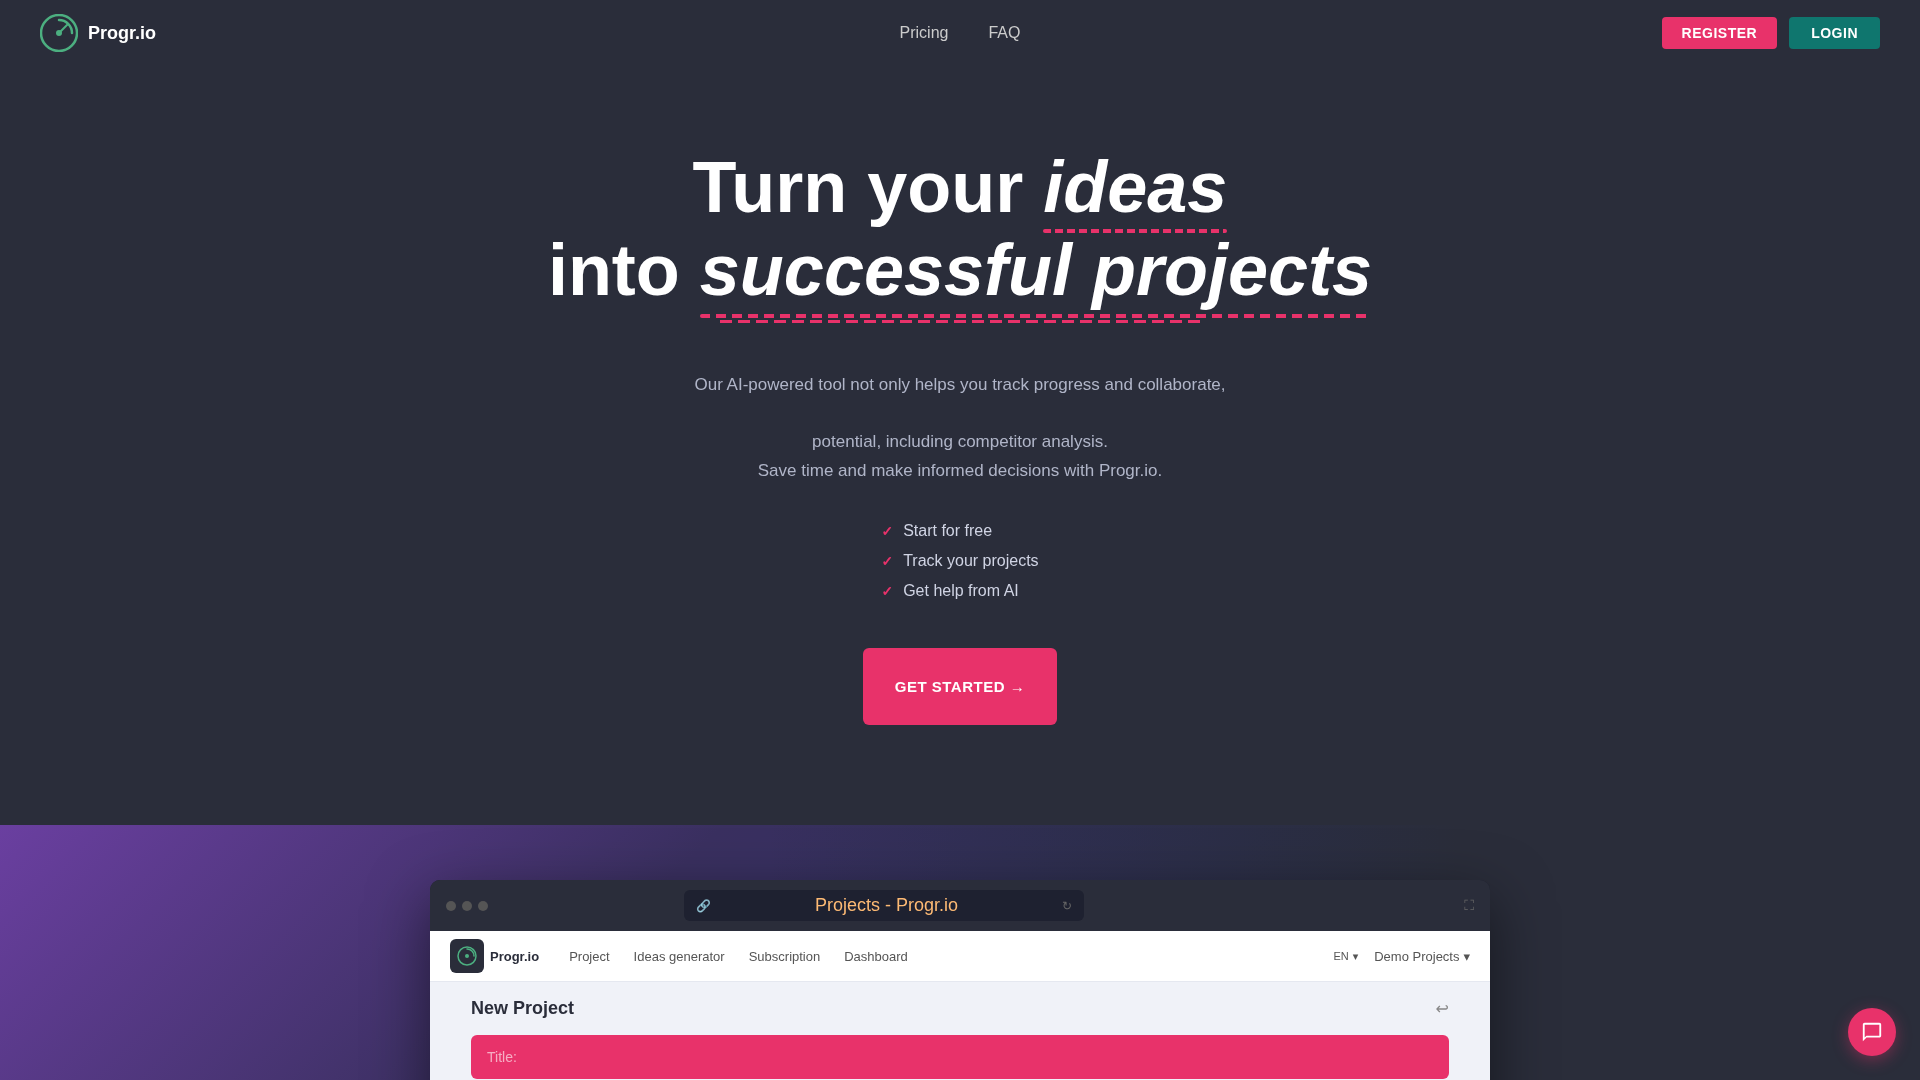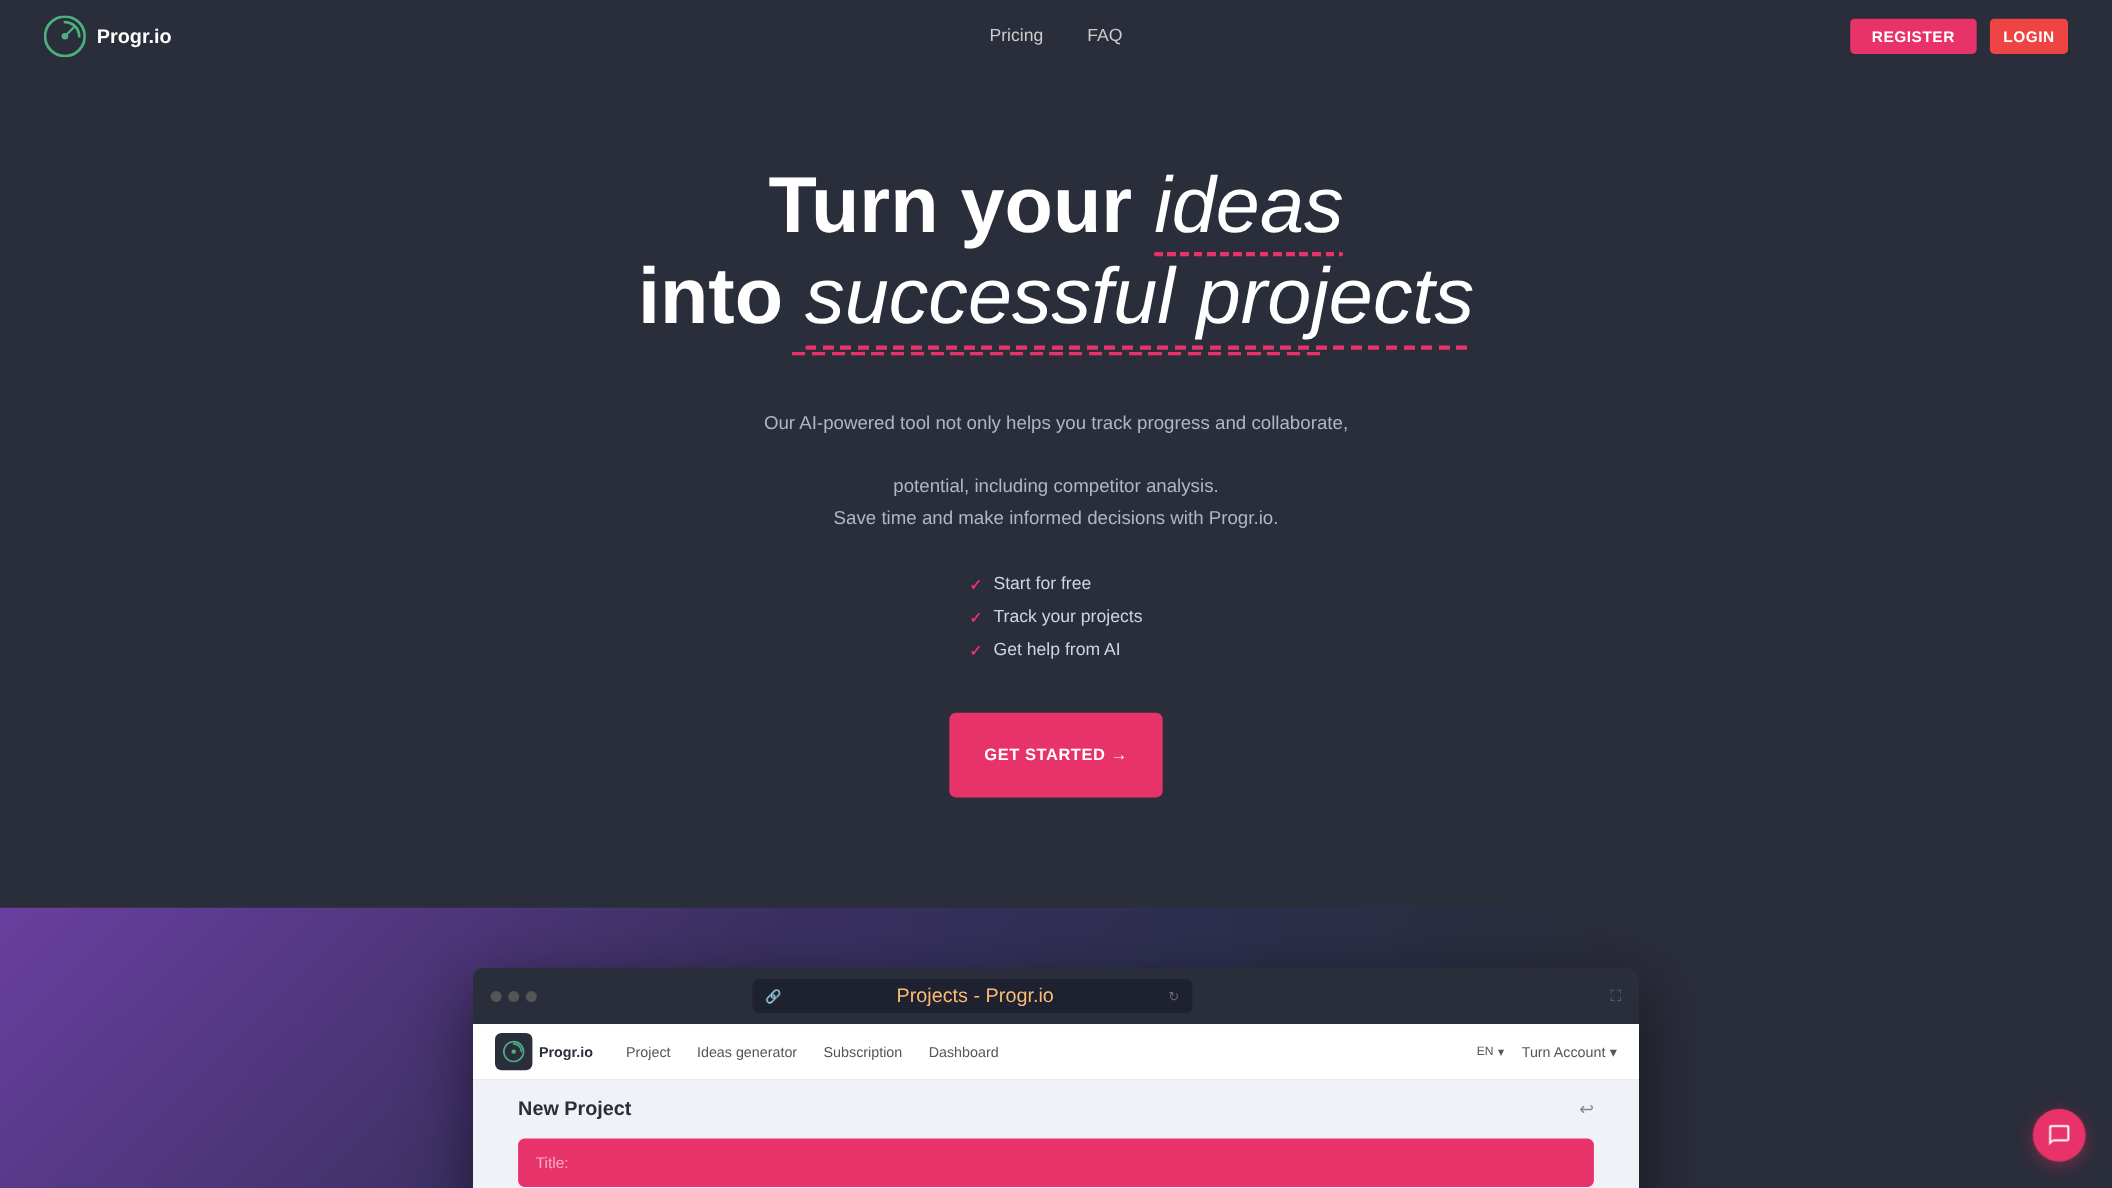--- a/index.html
+++ b/index.html
@@ -70,24 +70,24 @@
       border: none;
       padding: 8px 20px;
       border-radius: 4px;
       font-size: 14px;
       font-weight: 600;
       cursor: pointer;
       letter-spacing: 0.5px;
     }
 
     .btn-login {
-      background-color: #ef4444;
+      background-color: #0f766e;
       color: #fff;
       border: none;
-      padding: 8px 12px;
+      padding: 8px 22px;
       border-radius: 4px;
       font-size: 14px;
       font-weight: 600;
       cursor: pointer;
       letter-spacing: 0.5px;
     }
 
     
     .hero {
       text-align: center;
@@ -96,21 +96,21 @@
 
     .hero-headline {
       font-size: 72px;
       font-weight: 700;
       line-height: 1.15;
       color: #ffffff;
       margin-bottom: 0;
     }
 
     .hero-headline .normal { font-weight: 700; font-style: normal; }
-    .hero-headline .italic-word { font-style: italic; font-weight: 400; }
+    .hero-headline .italic-word { font-style: italic; font-weight: 700; }
 
     .line1 { display: block; }
     .line2 { display: block; position: relative; }
 
     .successful-underline {
       position: relative;
       display: inline-block;
     }
 
     .successful-underline::after {
@@ -530,21 +530,21 @@
           <span class="app-nav-link">Ideas generator</span>
           <span class="app-nav-link">Subscription</span>
           <span class="app-nav-link">Dashboard</span>
         </div>
         <div class="app-nav-right">
           <span class="app-lang">
             <span>EN</span>
             <span>▾</span>
           </span>
           <span class="app-account">
-            <span>Turn Account</span>
+            <span>Demo Projects</span>
             <span>▾</span>
           </span>
         </div>
       </div>
 
       <div class="app-main">
         <div class="app-page-title-row">
           <span class="app-page-title">New Project</span>
           <span class="app-back-icon">↩</span>
         </div>

